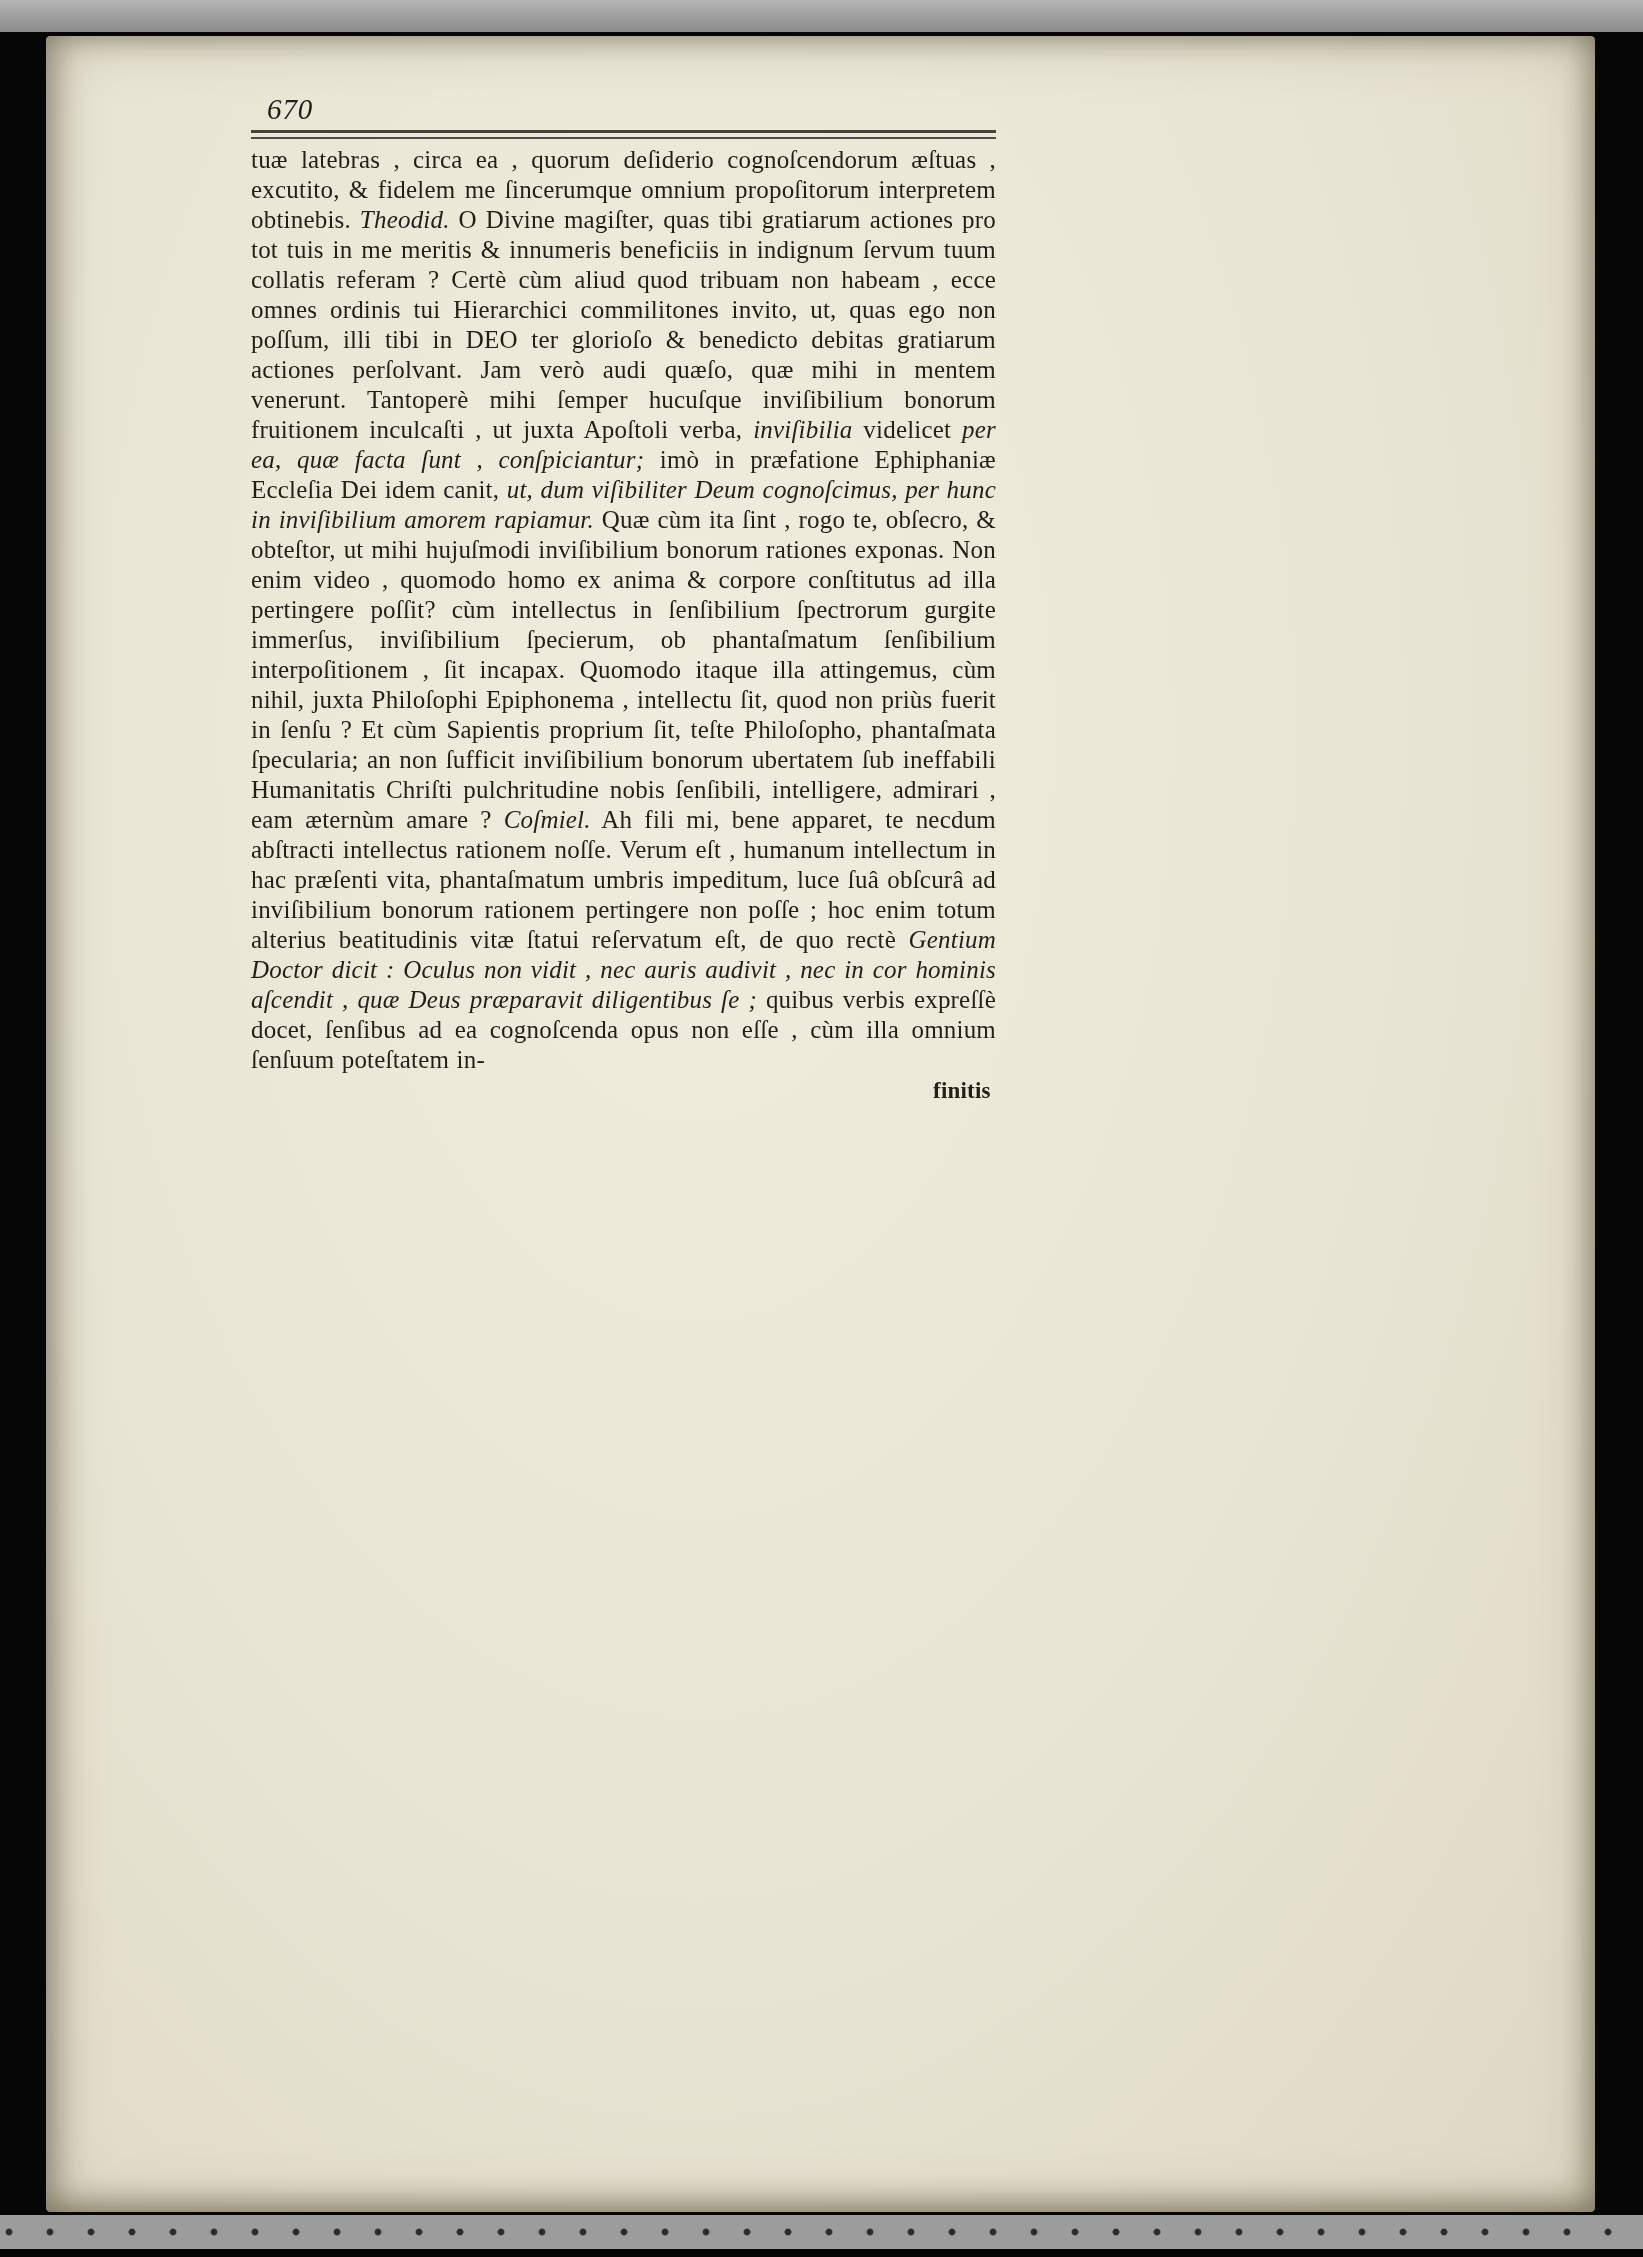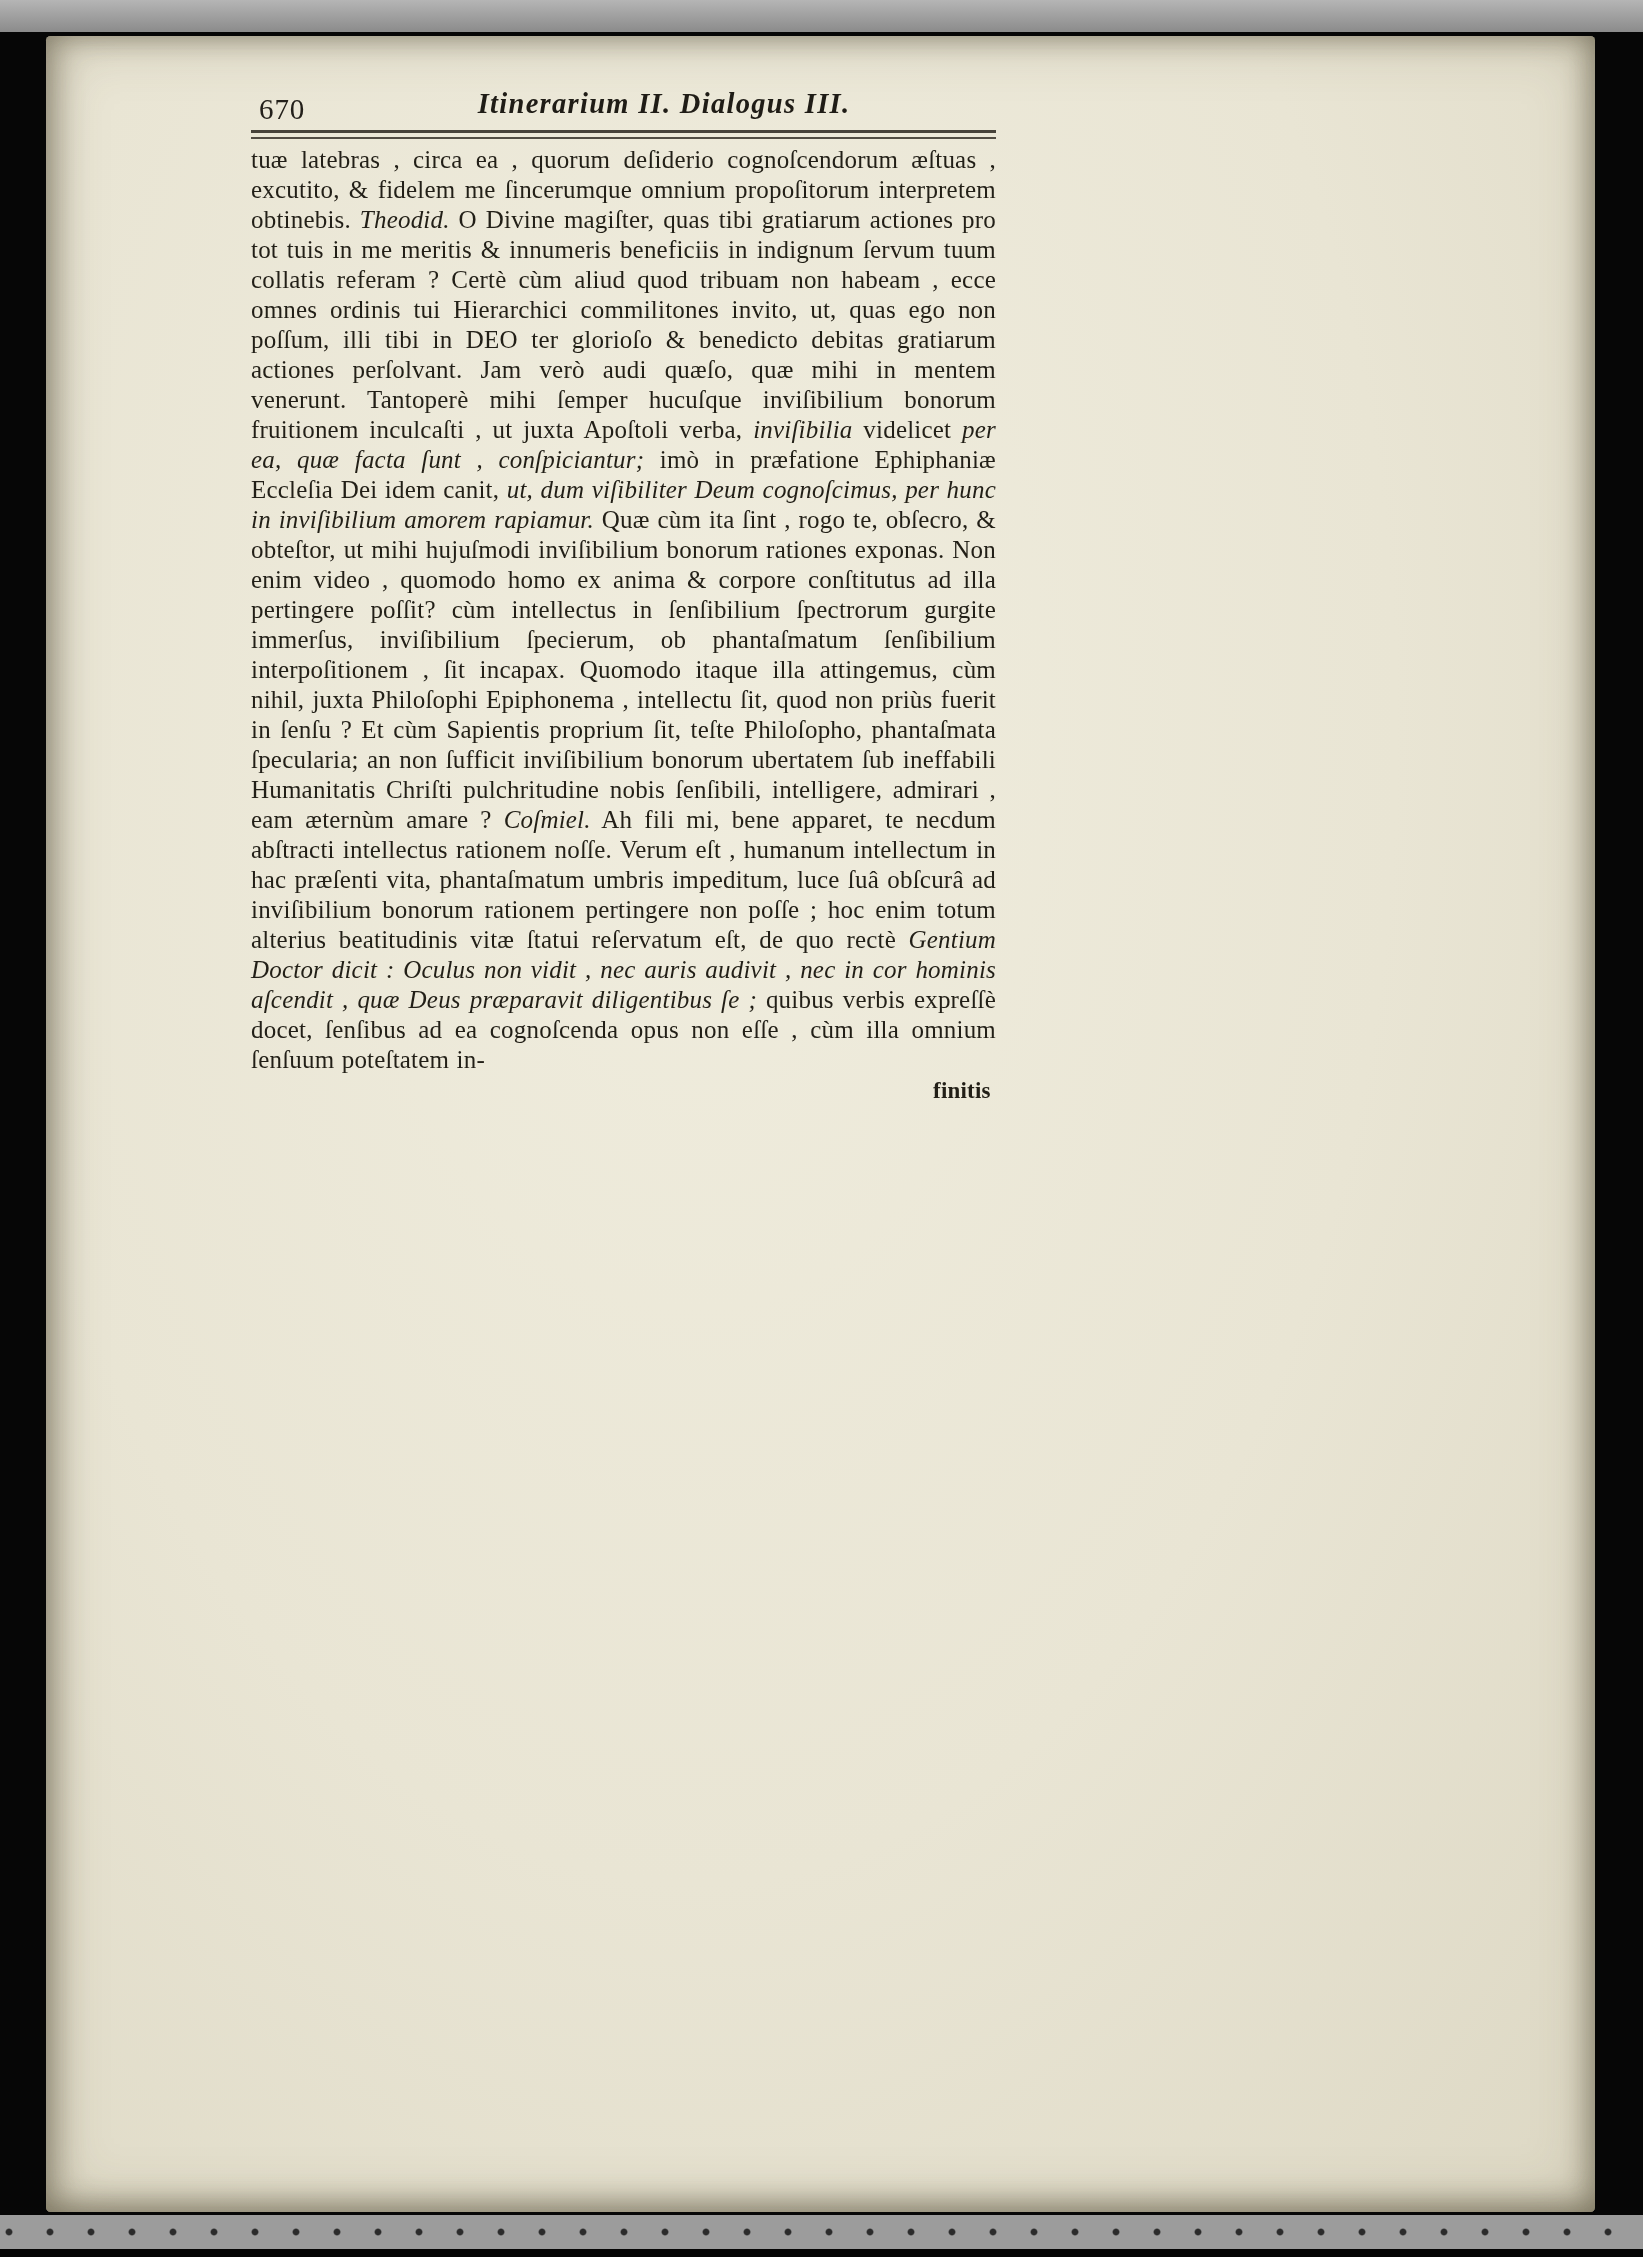--- a/index.html
+++ b/index.html
@@ -28,22 +28,22 @@
       inset 0 0 62px rgba(90,80,50,.28),
       inset 12.5px 0 30px rgba(60,55,35,.28),
       inset -10.7px 0 25px rgba(60,55,35,.22),
       inset 0 -12.5px 27px rgba(60,55,35,.2);
     border-radius:4.5px;
   }
   .header-row{
     position:absolute;left:205px;top:52px;width:745px;height:41px;
   }
   .folio{
-    position:absolute;left:8px;top:5.3px;
-    font-size:29px;letter-spacing:0.9px;color:#23201a;
+    position:absolute;left:16px;top:5.3px;
+    font-style:italic;font-size:29px;letter-spacing:0.9px;color:#23201a;
   }
   .running-title{
     position:absolute;left:134px;right:53px;top:0;
     text-align:center;
     font-style:italic;font-weight:bold;
     font-size:28.5px;letter-spacing:1.3px;
     color:#1f1c16;
   }
   .header-rule{
     position:absolute;left:205px;top:94px;width:745px;height:10.7px;
@@ -72,21 +72,20 @@
 <body>
 
 <div class="scan">
 
   <div class="strip-top"></div>
 
   <div class="page">
 
     <div class="header-row">
       <div class="folio">670</div>
-      <div class="running-title">Itinerarium II. Dialogus III.</div>
     </div>
 
     <div class="header-rule">
       <div class="r1"></div>
       <div class="r2"></div>
     </div>
 
     <div class="body-text">
       <span>tuæ latebras , circa ea , quorum deſiderio cognoſcendorum æſtuas , excutito, &amp; fidelem me ſincerumque omnium propoſitorum interpretem obtinebis. </span><span class="it">Theodid.</span><span> O Divine magiſter, quas tibi gratiarum actiones pro tot tuis in me meritis &amp; innumeris beneficiis in indignum ſervum tuum collatis referam ? Certè cùm aliud quod tribuam non habeam , ecce omnes ordinis tui Hierarchici commilitones invito, ut, quas ego non poſſum, illi tibi in DEO ter glorioſo &amp; benedicto debitas gratiarum actiones perſolvant. Jam verò audi quæſo, quæ mihi in mentem venerunt. Tantoperè mihi ſemper hucuſque inviſibilium bonorum fruitionem inculcaſti , ut juxta Apoſtoli verba, </span><span class="it">inviſibilia</span><span> videlicet </span><span class="it">per ea, quæ facta ſunt , conſpiciantur;</span><span> imò in præfatione Ephiphaniæ Eccleſia Dei idem canit, </span><span class="it">ut, dum viſibiliter Deum cognoſcimus, per hunc in inviſibilium amorem rapiamur.</span><span> Quæ cùm ita ſint , rogo te, obſecro, &amp; obteſtor, ut mihi hujuſmodi inviſibilium bonorum rationes exponas. Non enim video , quomodo homo ex anima &amp; corpore conſtitutus ad illa pertingere poſſit? cùm intellectus in ſenſibilium ſpectrorum gurgite immerſus, inviſibilium ſpecierum, ob phantaſmatum ſenſibilium interpoſitionem , ſit incapax. Quomodo itaque illa attingemus, cùm nihil, juxta Philoſophi Epiphonema , intellectu ſit, quod non priùs fuerit in ſenſu ? Et cùm Sapientis proprium ſit, teſte Philoſopho, phantaſmata ſpecularia; an non ſufficit inviſibilium bonorum ubertatem ſub ineffabili Humanitatis Chriſti pulchritudine nobis ſenſibili, intelligere, admirari , eam æternùm amare ? </span><span class="it">Coſmiel.</span><span> Ah fili mi, bene apparet, te necdum abſtracti intellectus rationem noſſe. Verum eſt , humanum intellectum in hac præſenti vita, phantaſmatum umbris impeditum, luce ſuâ obſcurâ ad inviſibilium bonorum rationem pertingere non poſſe ; hoc enim totum alterius beatitudinis vitæ ſtatui reſervatum eſt, de quo rectè </span><span class="it">Gentium Doctor dicit : Oculus non vidit , nec auris audivit , nec in cor hominis aſcendit , quæ Deus præparavit diligentibus ſe ;</span><span> quibus verbis expreſſè docet, ſenſibus ad ea cognoſcenda opus non eſſe , cùm illa omnium ſenſuum poteſtatem in-</span><div class="catchword">finitis</div>
     </div>

